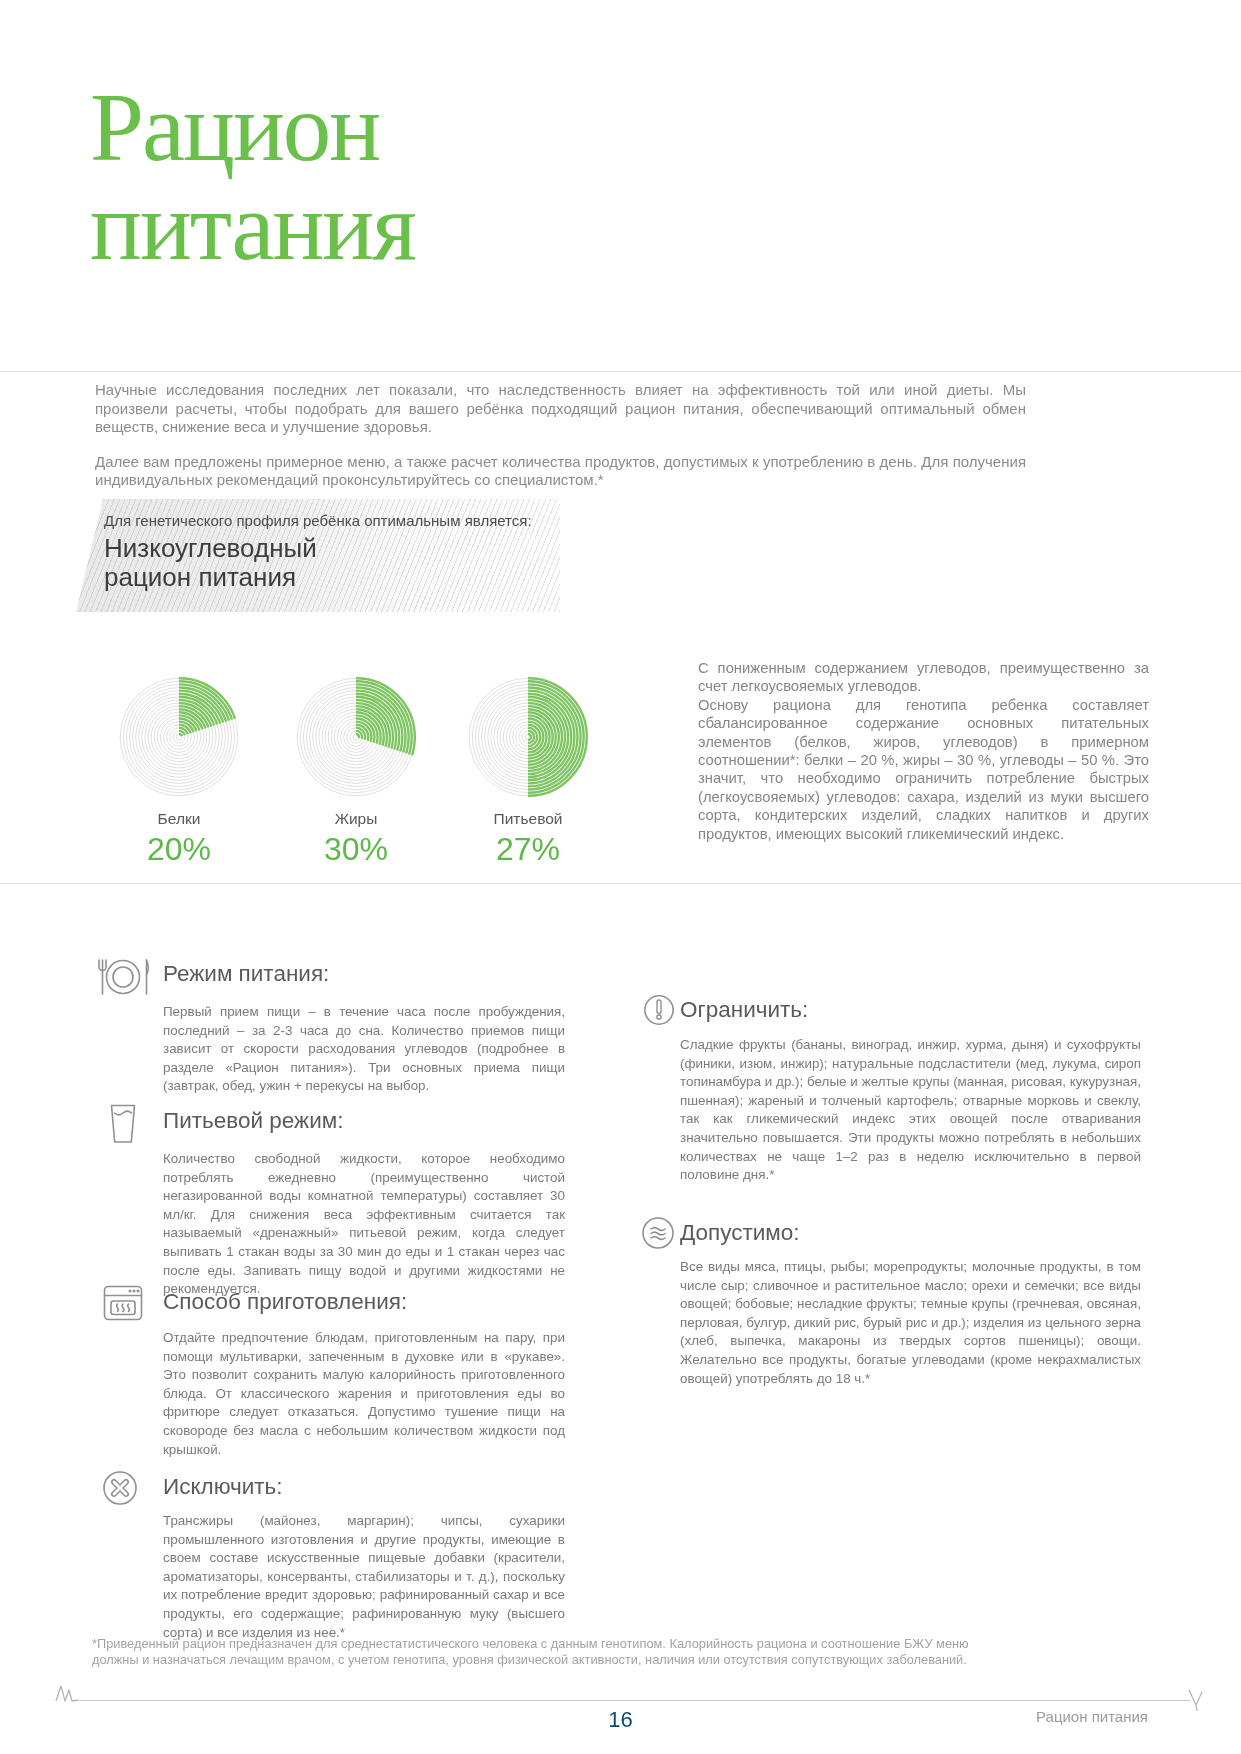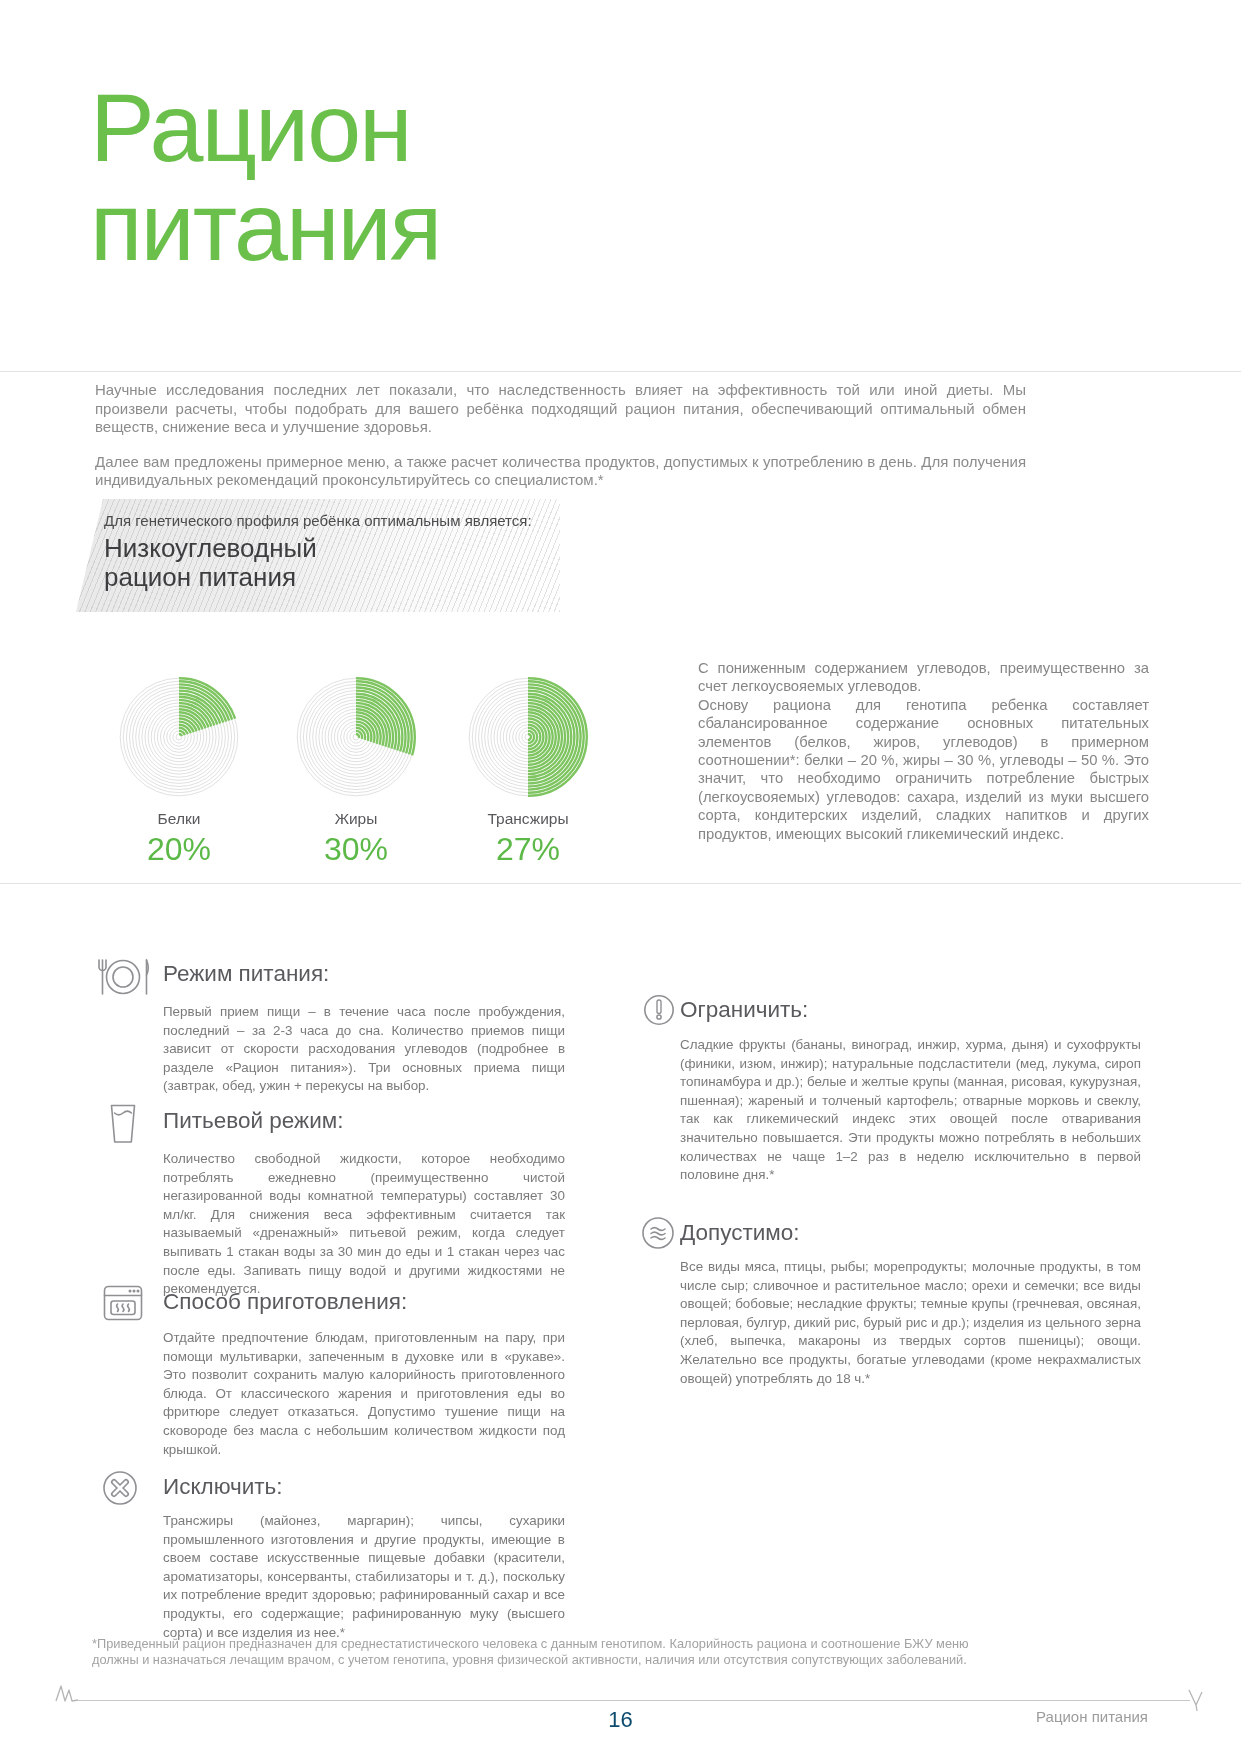--- a/index.html
+++ b/index.html
@@ -6,21 +6,21 @@
   .page{
     position:relative;width:1241px;height:1754px;margin:0 auto;
     background:#ffffff;font-family:"Liberation Sans",sans-serif;
     overflow:hidden;color:#7b7b7b;
   }
   .divider{position:absolute;left:0;width:1241px;border-top:1px solid #e3e3e3;height:0;}
 
   .page-title{
     position:absolute;left:90px;top:78px;
     font-size:97px;line-height:99px;letter-spacing:-2px;
-    color:#6bc04b;font-weight:400;white-space:pre-line;
+    color:#6bc04b;font-weight:400;white-space:pre-line;font-family:Liberation Serif, serif;
   }
 
   .intro{position:absolute;left:95px;top:381px;width:931px;}
   .intro p{margin:0 0 16px 0;font-size:15px;line-height:18.6px;color:#8c8c8c;text-align:justify;}
 
   .banner{
     position:absolute;left:76px;top:499px;width:484px;height:113px;
     clip-path:polygon(27px 0, 100% 0, 100% 100%, 0 100%);
     background:
       repeating-linear-gradient(112deg, rgba(150,150,150,0.28) 0 1px, rgba(150,150,150,0) 1px 5px),
@@ -226,21 +226,21 @@
 
   <div class="pie-caption" style="left:104px;">
     <div class="cat">Белки</div>
     <div class="pct">20%</div>
   </div>
   <div class="pie-caption" style="left:281px;">
     <div class="cat">Жиры</div>
     <div class="pct">30%</div>
   </div>
   <div class="pie-caption" style="left:453px;">
-    <div class="cat">Трансжиры</div>
+    <div class="cat">Питьевой</div>
     <div class="pct">27%</div>
   </div>
 
   <div class="macro-desc">С пониженным содержанием углеводов, преимущественно за счет легкоусвояемых углеводов.
 Основу рациона для генотипа ребенка составляет сбалансированное содержание основных питательных элементов (белков, жиров, углеводов) в примерном соотношении*: белки – 20 %, жиры – 30 %, углеводы – 50 %. Это значит, что необходимо ограничить потребление быстрых (легкоусвояемых) углеводов: сахара, изделий из муки высшего сорта, кондитерских изделий, сладких напитков и других продуктов, имеющих высокий гликемический индекс.</div>
 
   <div class="divider" style="top:883px;"></div>
 
 
   <div class="col-left">

